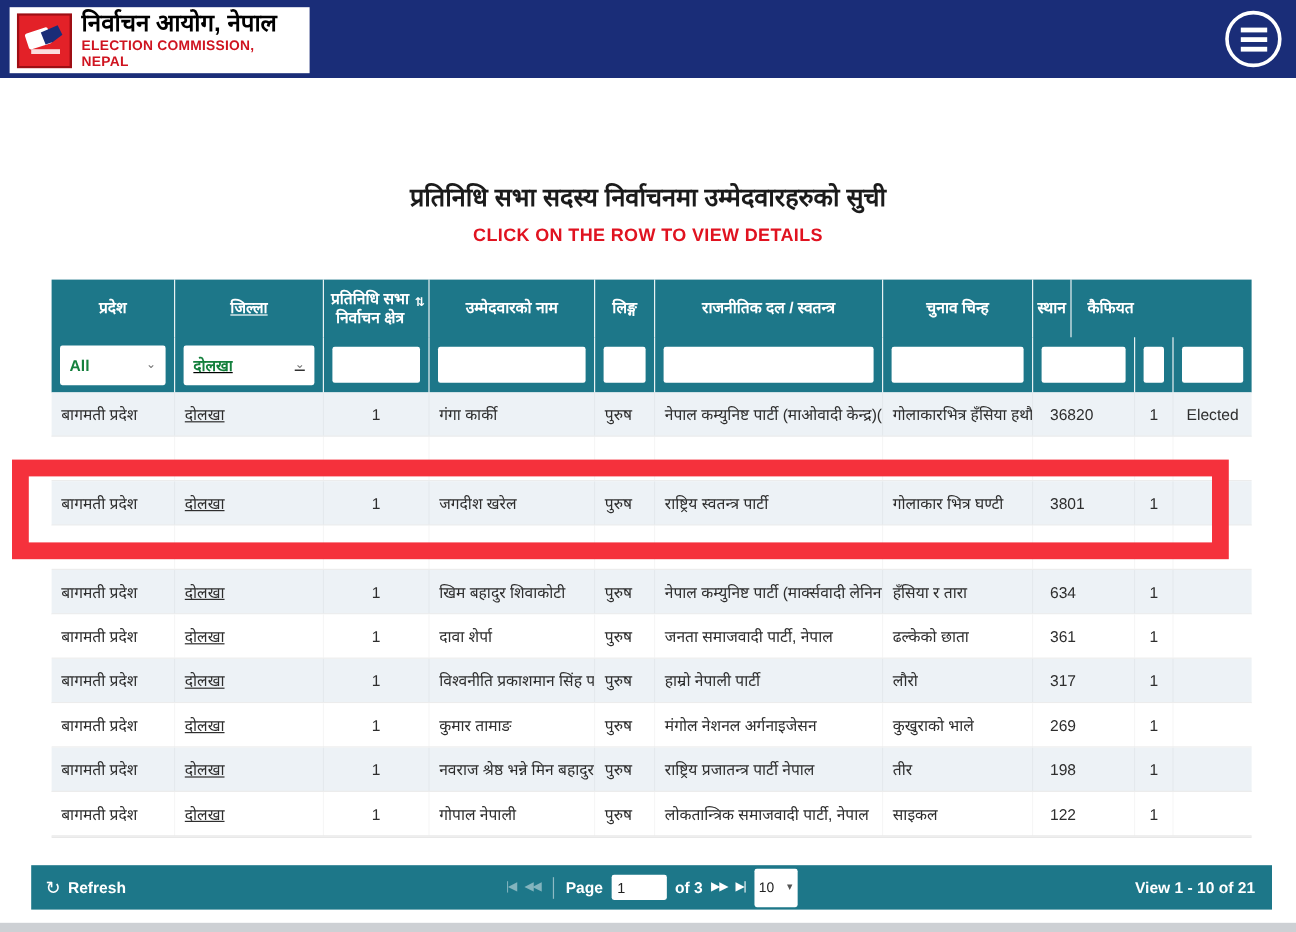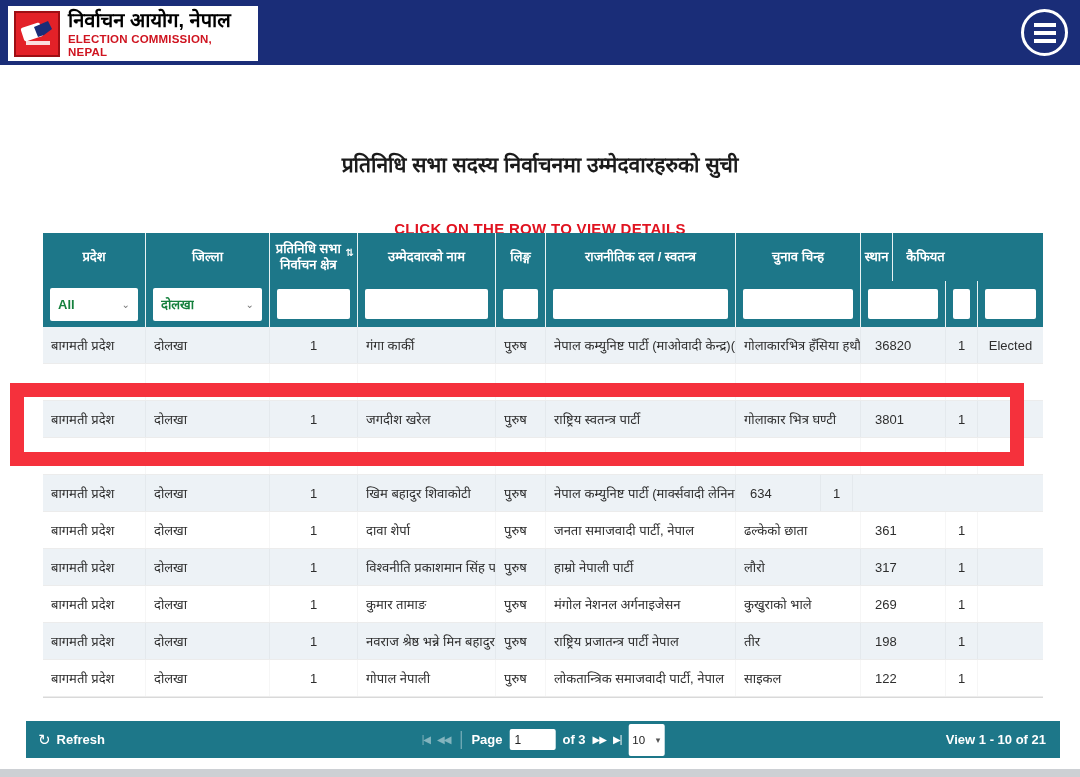--- a/index.html
+++ b/index.html
@@ -16,21 +16,21 @@
   .brand-en { color:#cf1420; font-weight:bold; font-size:11.5px; letter-spacing:.2px; margin-top:2px; }
   .menu-btn { position:absolute; right:12px; top:9px; width:47px; height:47px; border:3px solid #ffffff;
               border-radius:50%; display:flex; flex-direction:column; justify-content:center;
               align-items:center; gap:4px; cursor:pointer; }
   .menu-btn .bar { width:22px; height:4px; background:#ffffff; }
 
   
   .page-title { position:absolute; left:0; top:150px; width:1080px; text-align:center;
                 font-size:21px; font-weight:bold; color:#1b1b1b; }
   .page-subtitle { position:absolute; left:0; top:188px; width:1080px; text-align:center;
-                   font-size:15px; font-weight:bold; color:#e01320; letter-spacing:.3px;margin-top:32px; }
+                   font-size:15px; font-weight:bold; color:#e01320; letter-spacing:.3px; }
 
   
   .grid { position:absolute; left:43px; top:233px; width:1000px; }
   .ghead { background:#1d7789; }
   .hrow { display:flex; }
   .hcell { color:#ffffff; font-size:13px; font-weight:bold; text-align:center;
            display:flex; align-items:center; justify-content:center; padding:4px 3px;
            border-right:1px solid rgba(255,255,255,.9); height:48px; line-height:1.25; }
   .hcell:last-child { border-right:none; }
   .sort-ic { font-size:10px; margin-left:2px; position:relative; top:-4px; }
@@ -38,21 +38,21 @@
   .fcell { display:flex; align-items:center; justify-content:center; height:46px;
            border-right:1px solid rgba(255,255,255,.9); padding:0 7px; }
   .fcell:last-child { border-right:none; }
   .fsel { background:#ffffff; border-radius:2px; height:33px; width:100%; display:flex;
           align-items:center; justify-content:space-between; padding:0 8px; cursor:pointer; }
   .fsel .val { font-size:13px; font-weight:bold; color:#15803d; white-space:nowrap; overflow:hidden; }
   .fsel .chev { font-size:10px; color:#777; margin-left:4px; }
   .finp { background:#ffffff; border:none; border-radius:2px; height:30px; width:100%;
           font-size:13px; padding:0 6px; outline:none; }
 
-  .col-0{width:103px;} .col-1{width:124px;} .col-2{width:88px;} .col-3{width:138px;}
+  .col-0{width:103px;} .col-1{width:124px;text-decoration:underline;} .col-2{width:88px;} .col-3{width:138px;}
   .col-4{width:50px;}  .col-5{width:190px;} .col-6{width:125px;} .col-7{width:85px;}
   .col-8{width:32px;}  .col-9{width:65px;}
 
   .gbody { border-bottom:1px solid #d9d9d9; }
   .trow { display:flex; height:37px; background:#ffffff; border-bottom:1px solid #ececec; cursor:pointer; }
   .trow.stripe { background:#edf2f6; }
   .tcell { font-size:13px; color:#2e2e2e; display:flex; align-items:center; padding:0 8px;
            white-space:nowrap; overflow:hidden; border-right:1px solid rgba(0,0,0,.035); }
   .tcell:last-child { border-right:none; }
   .t-center { justify-content:center; padding:0 2px; }
@@ -230,20 +230,21 @@
         <div class="tcell col-8 t-center"></div>
         <div class="tcell col-9 t-center"></div>
       </div>
       <div class="trow stripe">
         <div class="tcell col-0">बागमती प्रदेश</div>
         <div class="tcell col-1">दोलखा</div>
         <div class="tcell col-2 t-center">1</div>
         <div class="tcell col-3">खिम बहादुर शिवाकोटी</div>
         <div class="tcell col-4">पुरुष</div>
         <div class="tcell col-5">नेपाल कम्युनिष्ट पार्टी (मार्क्सवादी लेनिनवा</div>
+        <div class="tcell col-6">हँसिया र तारा</div>
         <div class="tcell col-7 t-votes">634</div>
         <div class="tcell col-8 t-center">1</div>
         <div class="tcell col-9 t-center"></div>
       </div>
       <div class="trow">
         <div class="tcell col-0">बागमती प्रदेश</div>
         <div class="tcell col-1">दोलखा</div>
         <div class="tcell col-2 t-center">1</div>
         <div class="tcell col-3">दावा शेर्पा</div>
         <div class="tcell col-4">पुरुष</div>

